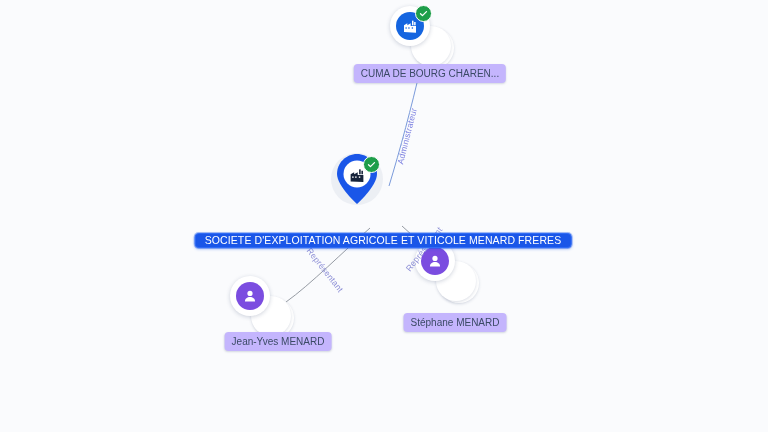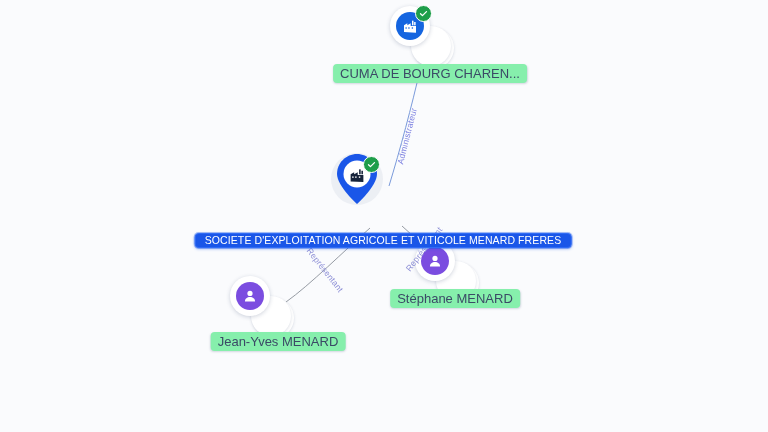--- a/index.html
+++ b/index.html
@@ -139,24 +139,24 @@
     align-items: center;
     justify-content: center;
     z-index: 7;
   }
 
   
   .node-label {
     position: absolute;
     transform: translateX(-50%);
     white-space: nowrap;
-    font-size: 13px;
+    font-size: 10px;
     line-height: 13px;
     color: #3b4a66;
-    background: #86efac;
+    background: #c4b5fd;
     padding: 3px 7px;
     border-radius: 4px;
     box-shadow: 0 1px 2px rgba(35,55,95,0.18);
     z-index: 8;
   }
   .node-label.selected {
     background: #1a56e8;
     color: #ffffff;
     border: 1px solid #2f6bf5;
     box-shadow: 0 0 0 1px rgba(26,86,232,0.35), 0 1px 3px rgba(26,86,232,0.45);
@@ -275,16 +275,16 @@
       </div>
       <div class="circle-node" style="position:relative; transform: translate(-50%,-50%); left:0; top:0;">
         <div class="circle-inner person">
           <svg width="16" height="16" viewBox="0 0 24 24" xmlns="http://www.w3.org/2000/svg">
             <circle cx="12" cy="8.2" r="3.9" fill="#ffffff"></circle>
             <path d="M4.4 20.2c0-4.3 3.4-6.7 7.6-6.7s7.6 2.4 7.6 6.7z" fill="#ffffff"></path>
           </svg>
         </div>
       </div>
     </div>
-    <div class="node-label" style="left:0; top:8px;">Stéphane MENARD</div>
+    <div class="node-label" style="left:0; top:32px;">Stéphane MENARD</div>
   </div>
 
 </div>
 
 </body></html>

